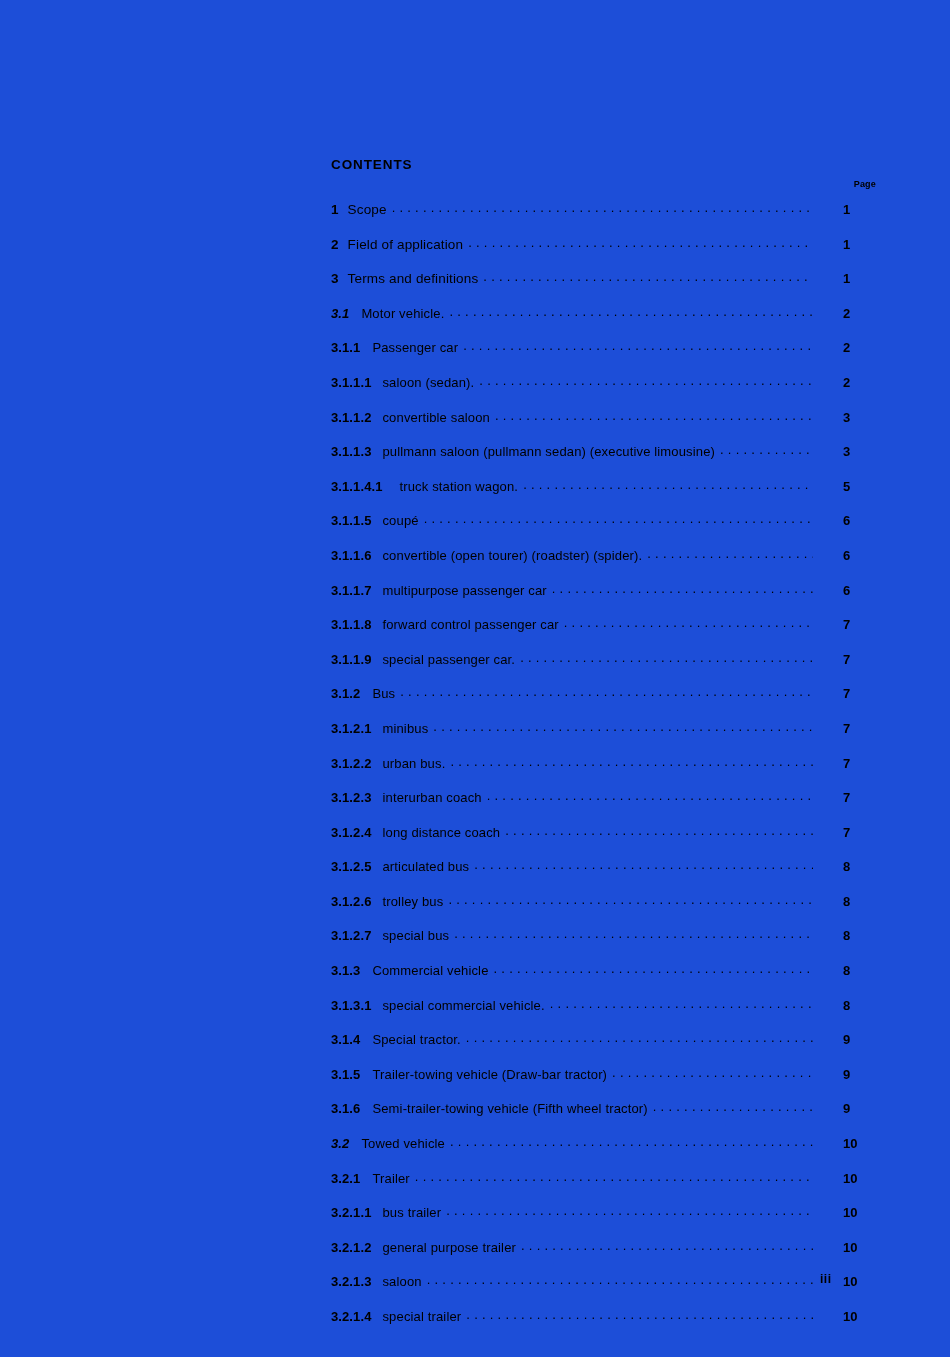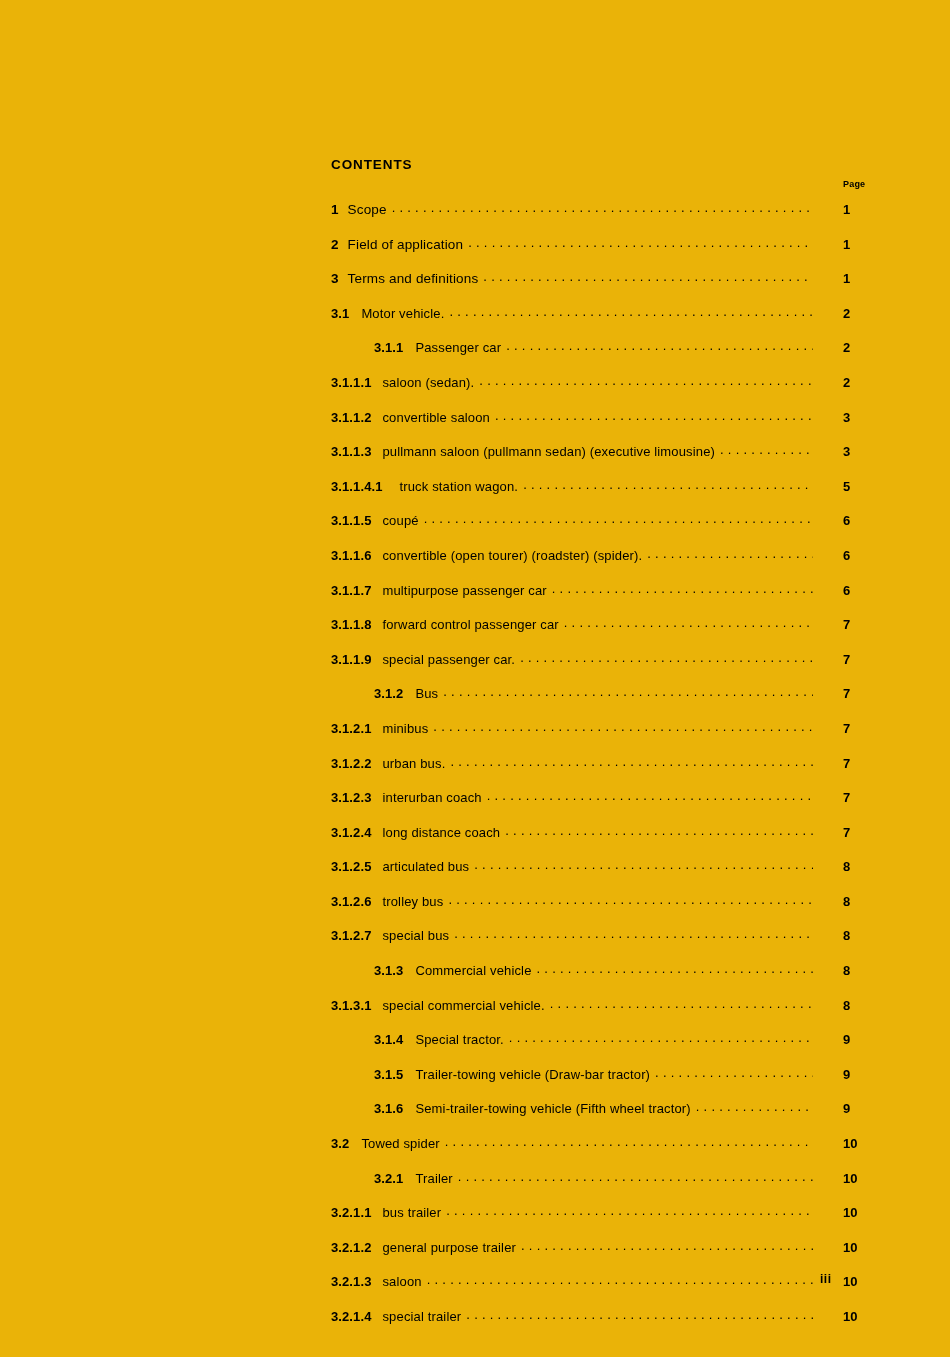--- a/index.html
+++ b/index.html
@@ -16,21 +16,21 @@
     color: #000000;
     overflow: hidden;
   }
 
   .page {
     position: absolute;
     left: 0;
     top: 0;
     width: 950px;
     height: 1357px;
-    background: #eab308;
+    background: #1d4ed8;
   }
 
   
   .toc-block {
     position: absolute;
     left: 331px;
     top: 158px;
     width: 545px;
   }
 
@@ -41,21 +41,21 @@
     line-height: 14px;
     margin: 0 0 0 0;
     white-space: nowrap;
   }
 
   .page-head {
     position: absolute;
     right: 0px;
     top: 21px;
     width: 60px;
-    text-align: left;
+    text-align: right;
     font-size: 9px;
     font-weight: bold;
     line-height: 10px;
     letter-spacing: 0.2px;
   }
   .page-head span { padding-left: 27px; }
 
   .toc-list {
     margin: 0;
     padding: 0;
@@ -114,22 +114,22 @@
     font-size: 13px;
     padding-left: 27px;
     box-sizing: border-box;
   }
 
   
   .lvl-top .num   { font-size: 13.5px; }
   .lvl-top .label { font-weight: normal; font-size: 13.5px; }
   .lvl-top .num   { margin-right: 9px; }
 
-  .lvl-2 .num  { margin-right: 12px; }
-  .lvl-3 .num  { margin-right: 12px; margin-left: 43px; }
+  .lvl-2 .num  { margin-right: 12px; font-style: italic; }
+  .lvl-3 .num  { margin-right: 12px; }
   .lvl-4 .num  { margin-right: 11px; }
   .lvl-5 .num  { margin-right: 17px; }
 
   .footer-folio {
     position: absolute;
     left: 820px;
     top: 1272px;
     font-size: 12px;
     font-weight: bold;
     letter-spacing: 0.5px;
@@ -306,21 +306,21 @@
           <span class="pageno">9</span>
         </li>
         <li class="toc-row lvl-3">
           <span class="num">3.1.6</span>
           <span class="label">Semi-trailer-towing vehicle (Fifth wheel tractor)</span>
           <span class="leader"></span>
           <span class="pageno">9</span>
         </li>
         <li class="toc-row lvl-2">
           <span class="num">3.2</span>
-          <span class="label">Towed spider</span>
+          <span class="label">Towed vehicle</span>
           <span class="leader"></span>
           <span class="pageno">10</span>
         </li>
         <li class="toc-row lvl-3">
           <span class="num">3.2.1</span>
           <span class="label">Trailer</span>
           <span class="leader"></span>
           <span class="pageno">10</span>
         </li>
         <li class="toc-row lvl-4">

